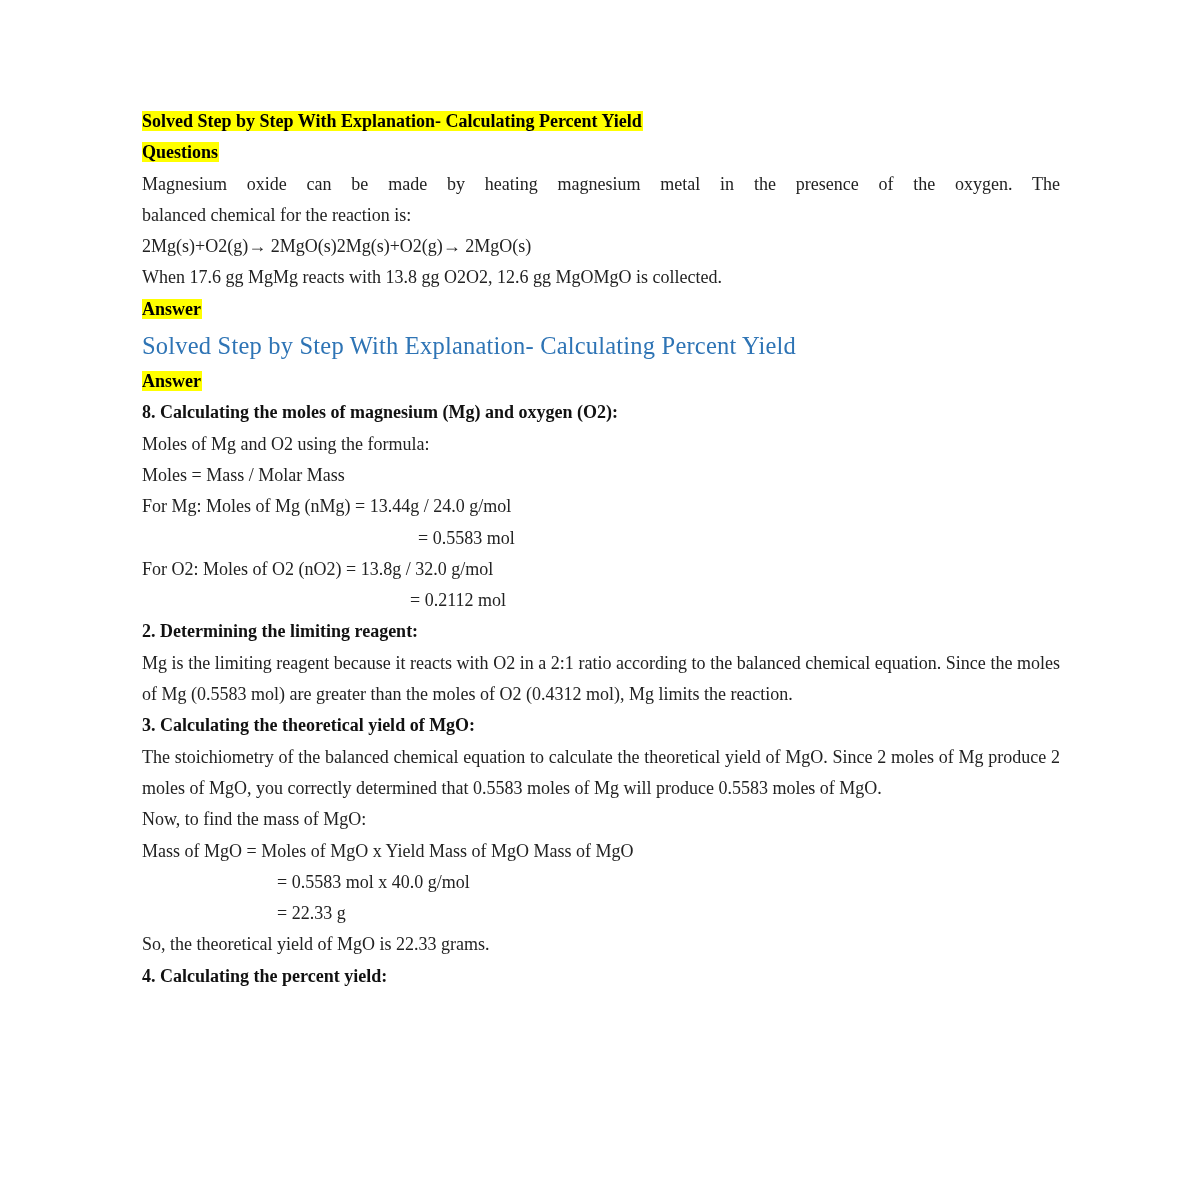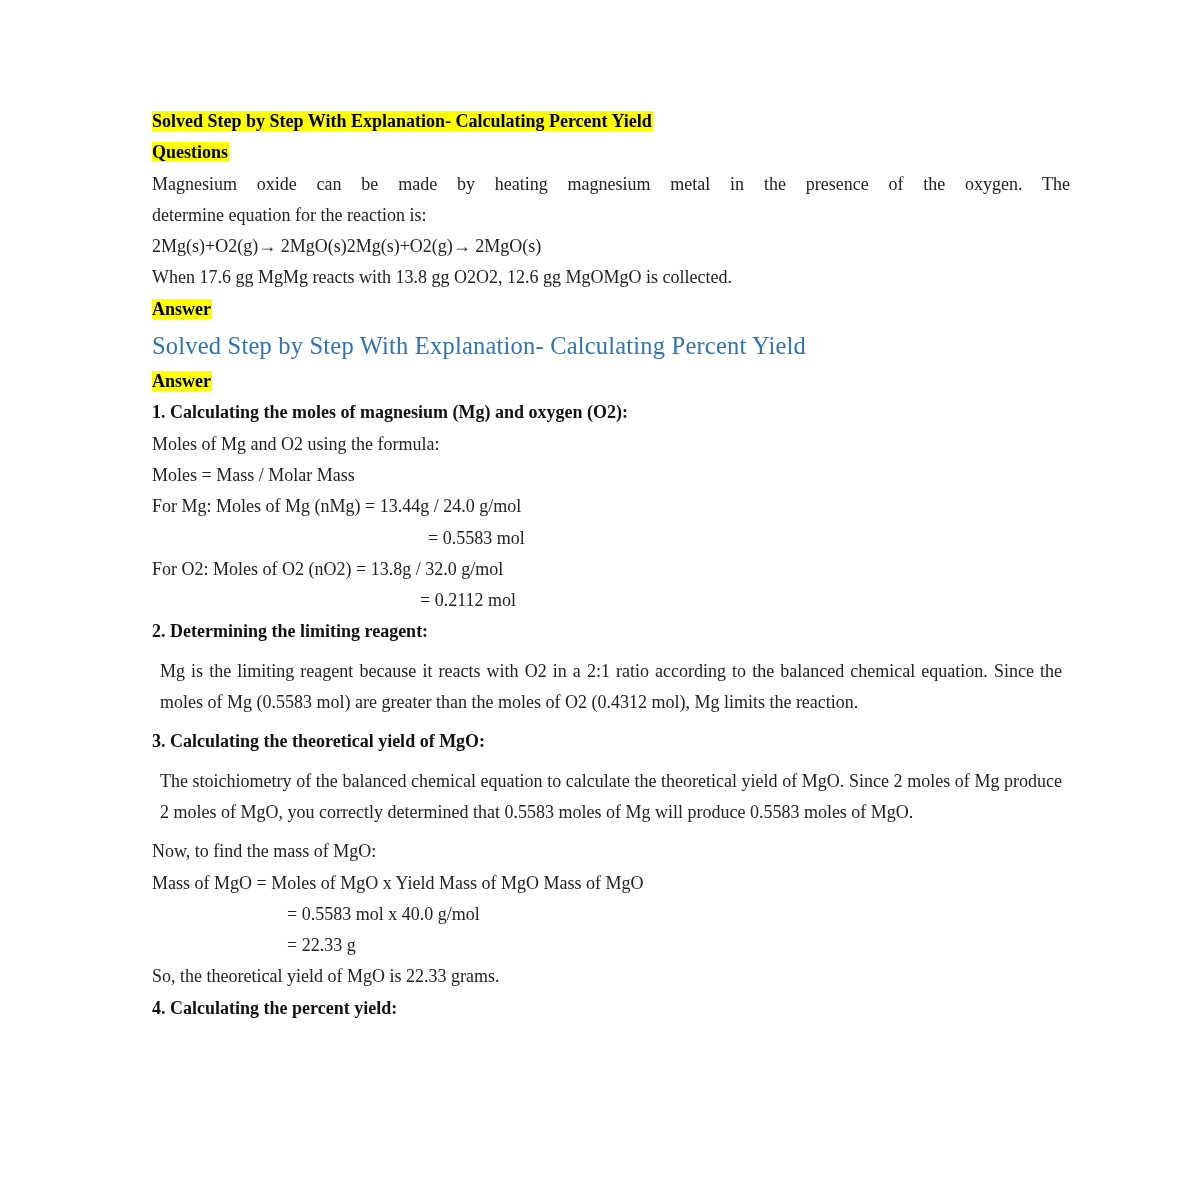--- a/index.html
+++ b/index.html
@@ -10,21 +10,21 @@
   body {
     width: 1200px;
     height: 1200px;
     position: relative;
     overflow: hidden;
     font-family: "Liberation Serif", "DejaVu Serif", serif;
     color: #222222;
   }
   .page {
     position: absolute;
-    left: 152px;
+    left: 142px;
     top: 106px;
     width: 918px;
   }
   .line {
     font-size: 18px;
     line-height: 31.3px;
     height: 31.3px;
     white-space: nowrap;
   }
   .line.wrap {
@@ -46,51 +46,51 @@
     font-size: 24.5px;
     line-height: 41px;
     height: 41px;
     color: #2e74b5;
     white-space: nowrap;
     letter-spacing: 0.2px;
   }
   .indent-mg { padding-left: 276px; }
   .indent-o2 { padding-left: 268px; }
   .indent-mass { padding-left: 135px; }
-  p { margin: 8px; }
+  p { margin: 0; }
 </style>
 </head>
 <body>
 
 <div class="page">
 
   <div class="line">
     <span class="hl">Solved Step by Step With  Explanation- Calculating Percent Yield</span>
   </div>
 
   <div class="line">
     <span class="hl">Questions</span>
   </div>
 
   <div class="line" style="text-align:justify; text-align-last:justify;">Magnesium oxide can be made by heating magnesium metal in the presence of the oxygen. The</div>
-  <div class="line">determine equation for the reaction is:</div>
+  <div class="line">balanced chemical for the reaction is:</div>
   <div class="line">2Mg(s)+O2(g)→ 2MgO(s)2Mg(s)+O2(g)→ 2MgO(s)</div>
   <div class="line">When 17.6 gg MgMg reacts with 13.8 gg O2O2, 12.6 gg MgOMgO is collected.</div>
 
   <div class="line">
     <span class="hl">Answer</span>
   </div>
 
   <div class="blue-heading">Solved Step by Step With  Explanation- Calculating Percent Yield</div>
 
   <div class="line">
     <span class="hl">Answer</span>
   </div>
 
-  <div class="line bold">1. Calculating the moles of magnesium (Mg) and oxygen (O2):</div>
+  <div class="line bold">8. Calculating the moles of magnesium (Mg) and oxygen (O2):</div>
   <div class="line">Moles of Mg and O2 using the formula:</div>
   <div class="line">Moles = Mass / Molar Mass</div>
   <div class="line">For Mg: Moles of Mg (nMg) = 13.44g / 24.0 g/mol</div>
   <div class="line indent-mg">= 0.5583 mol</div>
   <div class="line">For O2: Moles of O2 (nO2) = 13.8g / 32.0 g/mol</div>
   <div class="line indent-o2">= 0.2112 mol</div>
 
   <div class="line bold">2. Determining the limiting reagent:</div>
   <p class="line wrap">Mg is the limiting reagent because it reacts with O2 in a 2:1 ratio according to the balanced chemical equation. Since the moles of Mg (0.5583 mol) are greater than the moles of O2 (0.4312 mol), Mg limits the reaction.</p>
 

